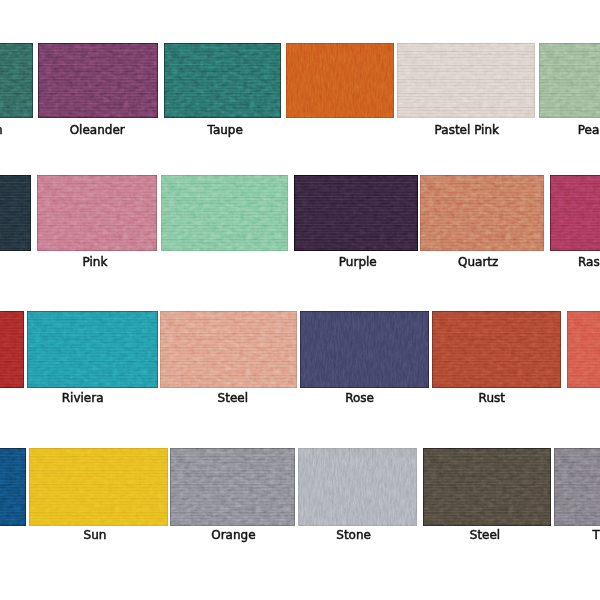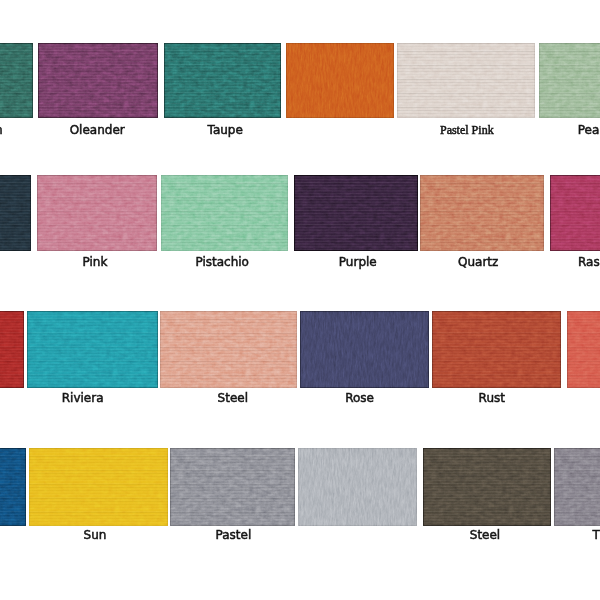--- a/index.html
+++ b/index.html
@@ -108,21 +108,21 @@
       </svg>
       <svg class="noise" width="122" height="75" style="mix-blend-mode: overlay; opacity: 0.165;">
         <rect width="122" height="75" filter="url(#grain-h2)"></rect>
       </svg>
       <div class="wind" style="background: repeating-linear-gradient(rgba(0, 0, 0, 0.067) 0px, rgba(0, 0, 0, 0) 1px, rgba(255, 255, 255, 0.06) 1.9px, rgba(0, 0, 0, 0) 2.8px);"></div>
       <div class="rim" style="box-shadow: rgba(0, 0, 0, 0.08) 0px 0px 0px 1px inset, rgba(0, 0, 0, 0.043) 0px 0px 3px inset;"></div>
     </div>
     <div class="label" style="top: 124px; left: -217.3px; width: 220px; text-align: right;">n</div>
     <div class="label" style="top: 124px; left: -12.8px; width: 220px; text-align: center;">Oleander</div>
     <div class="label" style="top: 124px; left: 115.2px; width: 220px; text-align: center;">Taupe</div>
-    <div class="label" style="top: 124px; left: 356.8px; width: 220px; text-align: center; font-family: Liberation Serif, serif;">Pastel Pink</div>
+    <div class="label" style="top: 124px; left: 356.8px; width: 220px; text-align: center;">Pastel Pink</div>
     <div class="label" style="top: 124px; left: 577.8px; text-align: left;">Pea</div>
     <div class="swatch" style="left: -89px; top: 175px; width: 120px; height: 76px;">
       <div class="base" style="background: rgb(35, 52, 64);"></div>
       <svg class="noise" width="120" height="76" style="mix-blend-mode: overlay; opacity: 0.435;">
         <rect width="120" height="76" filter="url(#grain-h)"></rect>
       </svg>
       <svg class="noise" width="120" height="76" style="mix-blend-mode: overlay; opacity: 0.165;">
         <rect width="120" height="76" filter="url(#grain-h2)"></rect>
       </svg>
       <div class="wind" style="background: repeating-linear-gradient(rgba(0, 0, 0, 0.067) 0px, rgba(0, 0, 0, 0) 1px, rgba(255, 255, 255, 0.06) 1.9px, rgba(0, 0, 0, 0) 2.8px);"></div>
@@ -177,21 +177,20 @@
       <svg class="noise" width="124" height="76" style="mix-blend-mode: overlay; opacity: 0.377;">
         <rect width="124" height="76" filter="url(#grain-h)"></rect>
       </svg>
       <svg class="noise" width="124" height="76" style="mix-blend-mode: overlay; opacity: 0.143;">
         <rect width="124" height="76" filter="url(#grain-h2)"></rect>
       </svg>
       <div class="wind" style="background: repeating-linear-gradient(rgba(0, 0, 0, 0.06) 0px, rgba(0, 0, 0, 0) 1px, rgba(255, 255, 255, 0.05) 1.9px, rgba(0, 0, 0, 0) 2.8px);"></div>
       <div class="rim" style="box-shadow: rgba(0, 0, 0, 0.35) 0px 0px 0px 1px inset, rgba(0, 0, 0, 0.192) 0px 0px 3px inset;"></div>
     </div>
     <div class="label" style="top: 256px; left: -15px; width: 220px; text-align: center;">Pink</div>
-    <div class="label" style="top: 256px; left: 112.2px; width: 220px; text-align: center;">Pistachio</div>
     <div class="label" style="top: 256px; left: 247.8px; width: 220px; text-align: center;">Purple</div>
     <div class="label" style="top: 256px; left: 368.2px; width: 220px; text-align: center;">Quartz</div>
     <div class="label" style="top: 256px; left: 578px; text-align: left;">Rasp</div>
     <div class="swatch" style="left: -96px; top: 311px; width: 120px; height: 77px;">
       <div class="base" style="background: rgb(176, 42, 40);"></div>
       <svg class="noise" width="120" height="77" style="mix-blend-mode: overlay; opacity: 0.377;">
         <rect width="120" height="77" filter="url(#grain-h)"></rect>
       </svg>
       <svg class="noise" width="120" height="77" style="mix-blend-mode: overlay; opacity: 0.143;">
         <rect width="120" height="77" filter="url(#grain-h2)"></rect>
@@ -316,16 +315,17 @@
       <svg class="noise" width="128" height="78" style="mix-blend-mode: overlay; opacity: 0.377;">
         <rect width="128" height="78" filter="url(#grain-h)"></rect>
       </svg>
       <svg class="noise" width="128" height="78" style="mix-blend-mode: overlay; opacity: 0.143;">
         <rect width="128" height="78" filter="url(#grain-h2)"></rect>
       </svg>
       <div class="wind" style="background: repeating-linear-gradient(rgba(0, 0, 0, 0.06) 0px, rgba(0, 0, 0, 0) 1px, rgba(255, 255, 255, 0.05) 1.9px, rgba(0, 0, 0, 0) 2.8px);"></div>
       <div class="rim" style="box-shadow: rgba(0, 0, 0, 0.16) 0px 0px 0px 1px inset, rgba(0, 0, 0, 0.086) 0px 0px 3px inset;"></div>
     </div>
     <div class="label" style="top: 529px; left: -15px; width: 220px; text-align: center;">Sun</div>
-    <div class="label" style="top: 529px; left: 123.4px; width: 220px; text-align: center;">Pastel</div>
+    <div class="label" style="top: 529px; left: 123.4px; width: 220px; text-align: center;">Orange</div>
+    <div class="label" style="top: 529px; left: 243.6px; width: 220px; text-align: center;">Stone</div>
     <div class="label" style="top: 529px; left: 375px; width: 220px; text-align: center;">Steel</div>
     <div class="label" style="top: 529px; left: 592.6px; text-align: left;">T</div>
   </div>
 
 </body></html>

